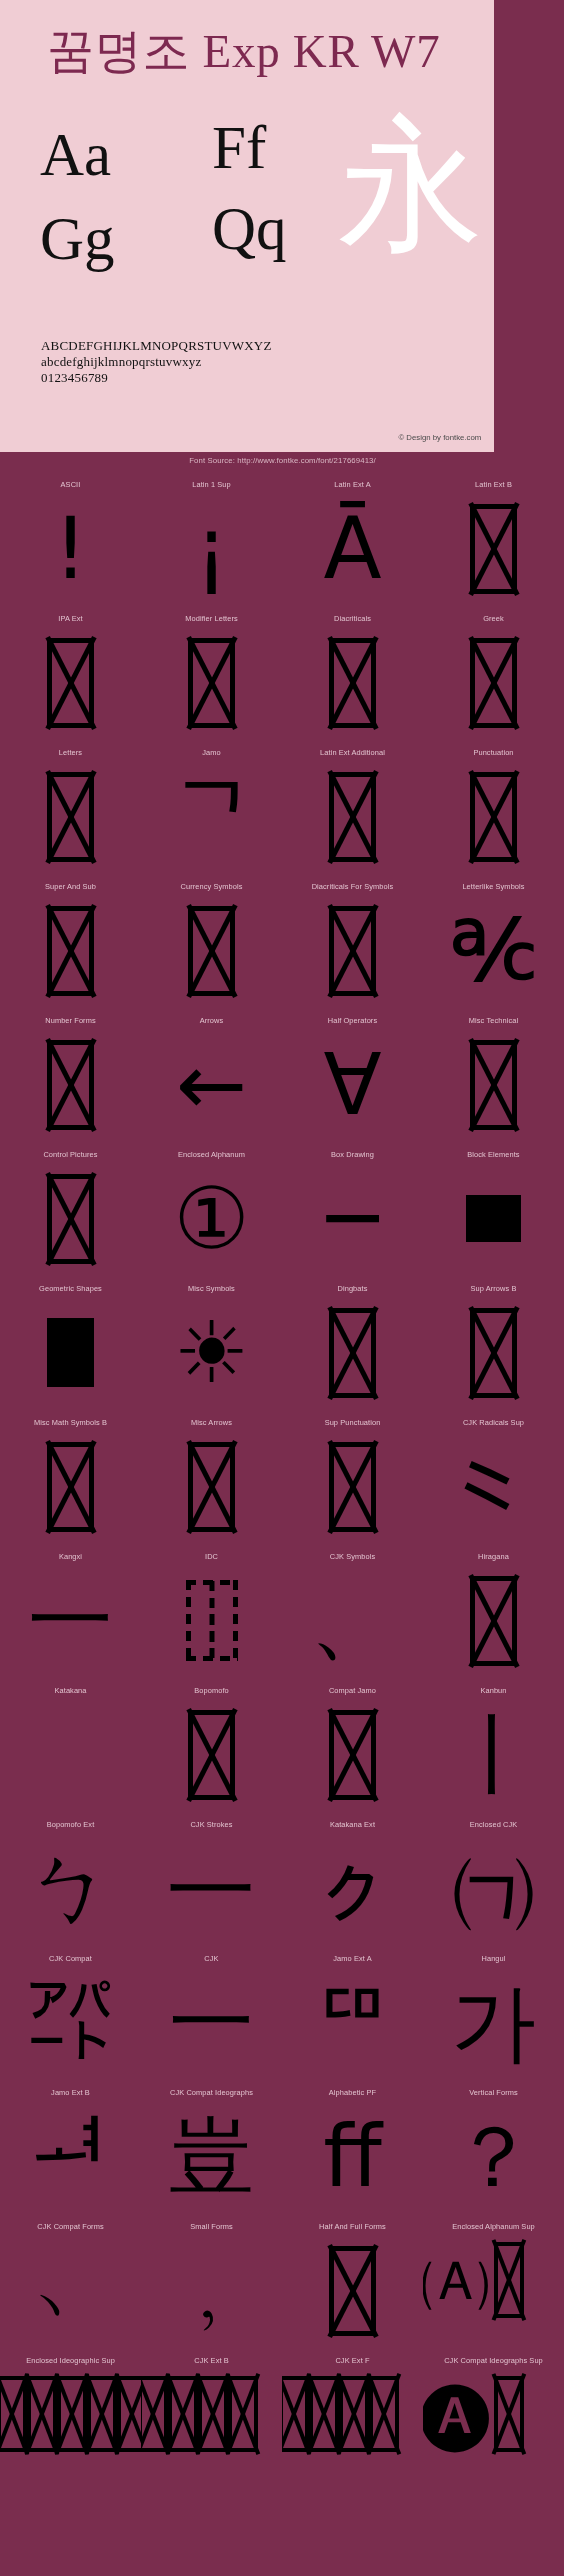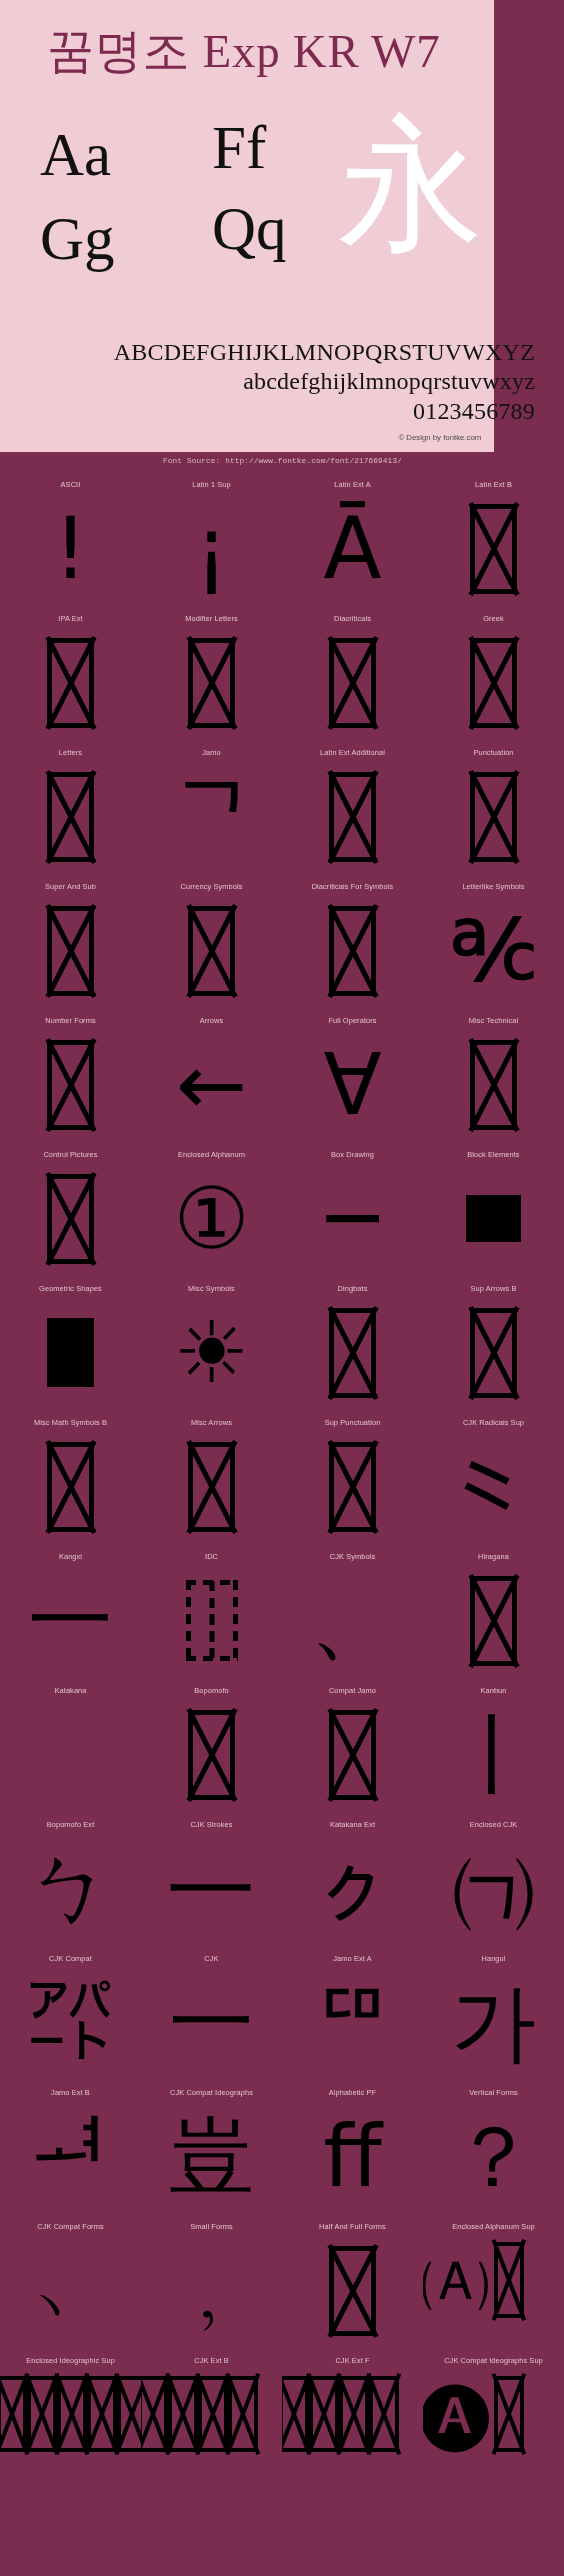--- a/index.html
+++ b/index.html
@@ -72,25 +72,24 @@
 
   #charset-block {
     position: absolute;
     left: 41px;
     top: 338px;
     width: 494px;
     font-family: "Liberation Serif", serif;
     color: #121212;
   }
   #charset-block div {
-    font-size: 24px;
+    font-size: 13px;
     line-height: 1.22;
     letter-spacing: 0.2px;
     white-space: nowrap;
-    text-align: right;
   }
   #charset-upper { font-size: 18.4px; }
   #charset-lower { font-size: 18.4px; }
   #charset-digits { font-size: 18.4px; }
 
   #design-credit {
     position: absolute;
     right: 12.7px;
     top: 433px;
     font-family: "Liberation Sans", sans-serif;
@@ -101,21 +100,21 @@
 
   
   #source-bar {
     width: 565px;
     height: 18.4px;
     background: #7a2d4e;
     color: #d9b6c3;
     font-size: 7.8px;
     line-height: 18.4px;
     text-align: center;
-    font-family: Liberation Mono, monospace;
+    font-family: Liberation Sans, sans-serif;
     letter-spacing: 0.1px;
   }
 
   
   #block-grid {
     width: 565px;
     background: #7a2d4e;
     padding: 2.8px 0 21px 0;
     display: flex;
     flex-wrap: wrap;
@@ -354,21 +353,21 @@
       <div class="block-label">Number Forms</div>
       <div class="block-glyph ">
         <div class="notdef"></div>
       </div>
     </div>
     <div class="block-cell">
       <div class="block-label">Arrows</div>
       <div class="block-glyph glyph-big">←</div>
     </div>
     <div class="block-cell">
-      <div class="block-label">Full Operators</div>
+      <div class="block-label">Half Operators</div>
       <div class="block-glyph glyph-big">∀</div>
     </div>
     <div class="block-cell">
       <div class="block-label">Misc Technical</div>
       <div class="block-glyph ">
         <div class="notdef"></div>
       </div>
     </div>
     <div class="block-cell">
       <div class="block-label">Control Pictures</div>

